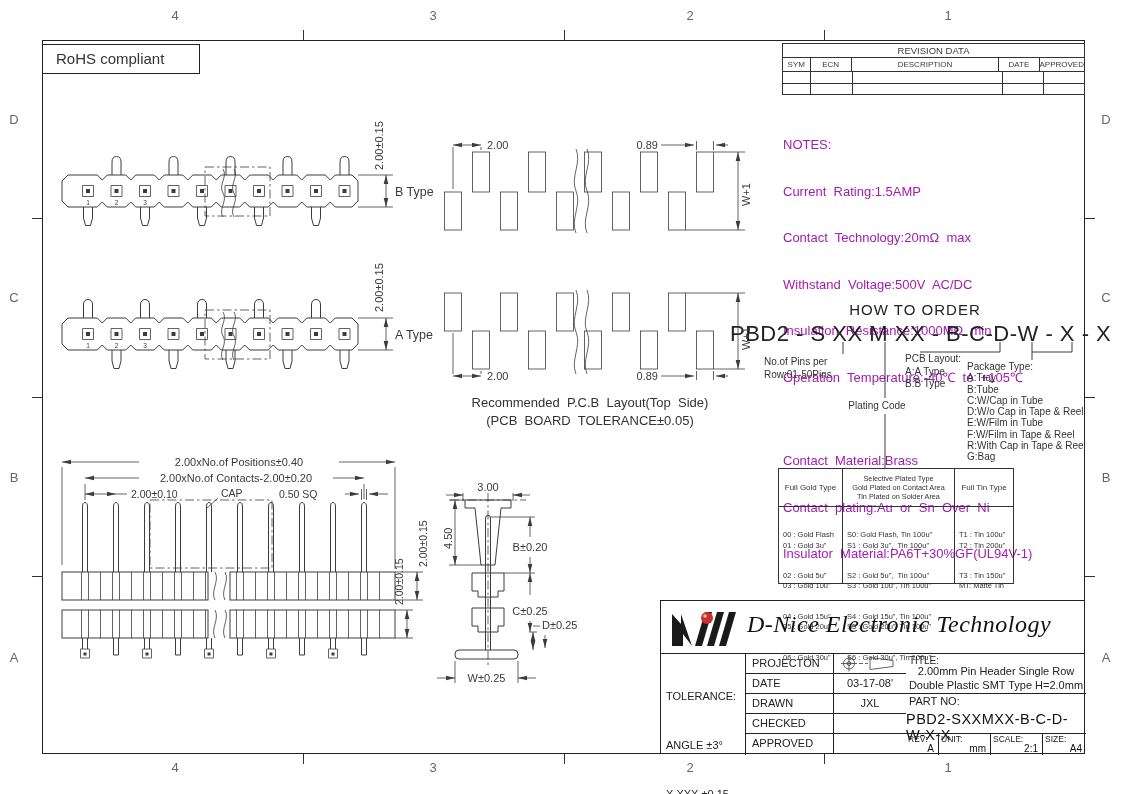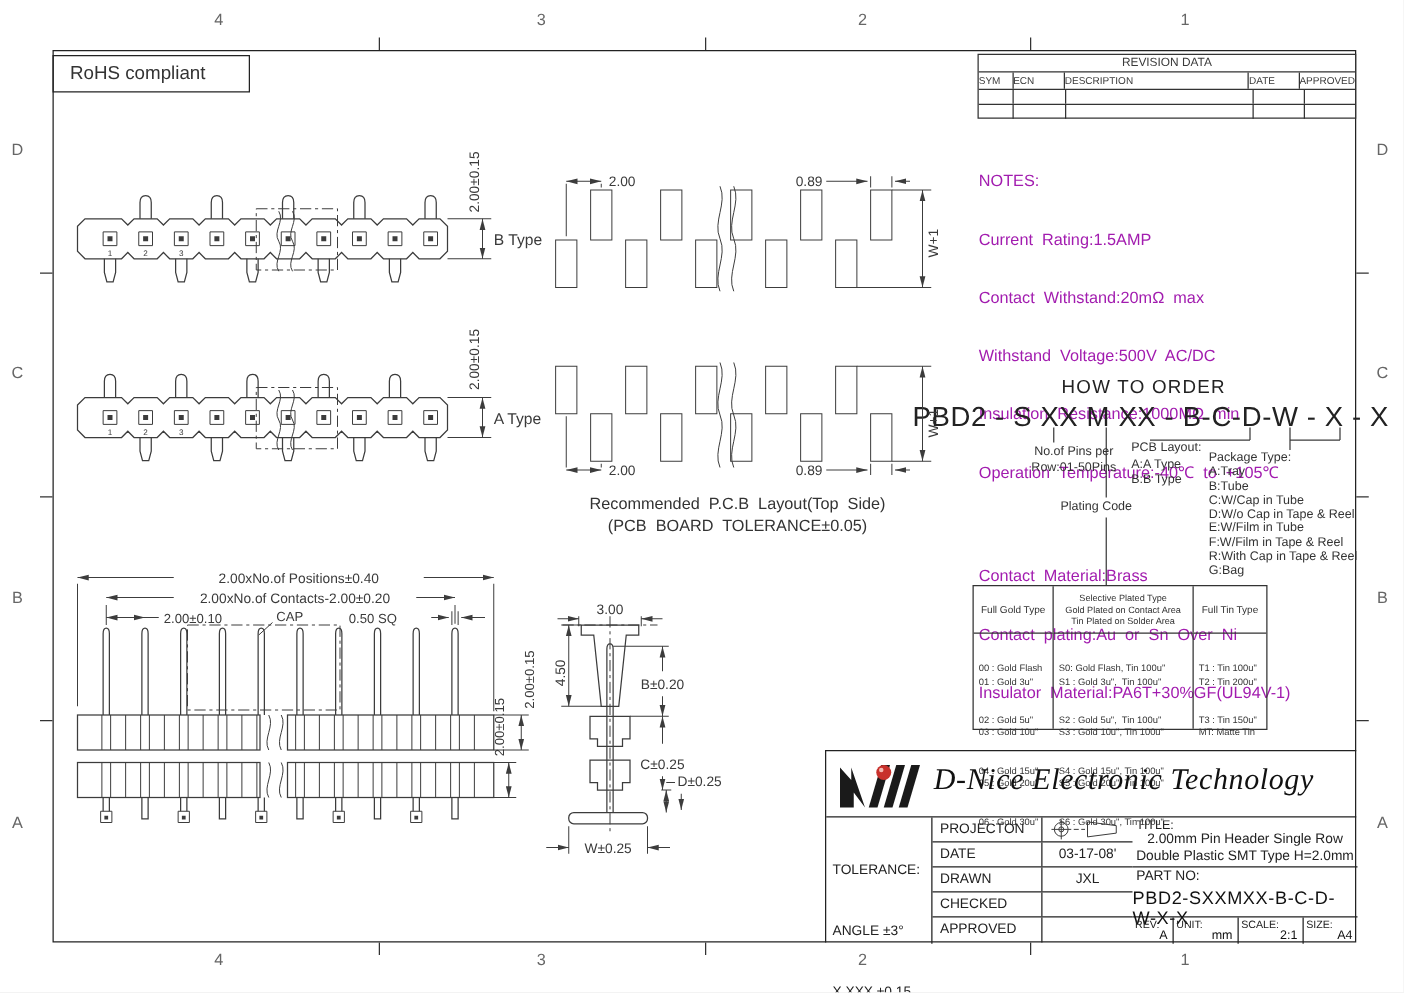--- a/index.html
+++ b/index.html
@@ -8,33 +8,33 @@
   .abs{position:absolute}
   .zone{font-size:13px;color:#666;text-align:center;width:24px}
   .tick{background:#333}
   #border{left:42px;top:40px;width:1043px;height:714px;border:1.5px solid #222;box-sizing:border-box}
   #rohs{left:42px;top:44px;width:158px;height:30px;border:1.5px solid #222;box-sizing:border-box;
         font-size:15px;line-height:27px;padding-left:13px;color:#333}
   
   #rev{left:782px;top:43px;width:303px;height:52px;border:1px solid #333;box-sizing:border-box;font-size:8px}
   .rev-title{height:13px;line-height:13px;text-align:center;font-size:9.5px;border-bottom:1px solid #333}
   .rev-head,.rev-row{display:flex;border-bottom:1px solid #333}
-  .rev-head>div,.rev-row>div{border-right:1px solid #333;text-align:left;box-sizing:border-box}
+  .rev-head>div,.rev-row>div{border-right:1px solid #333;text-align:center;box-sizing:border-box}
   .rev-head>div:last-child,.rev-row>div:last-child{border-right:none}
   .rev-head>div{height:13px;line-height:13px}
   .rev-row>div{height:11px}
   .rc1{width:28px}.rc2{width:42px}.rc3{width:150px}.rc4{width:41px}.rc5{flex:1}
   
   #notes{left:783px;top:106px;font-size:13px;line-height:15.5px;white-space:pre;color:#a21caf}
   .notes-gap{height:6px}
   
   #order-title{left:840px;top:301px;width:150px;text-align:center;font-size:15px;letter-spacing:1px;color:#222}
   #order-code{left:730px;top:321px;font-size:22px;letter-spacing:.5px;color:#222}
   .note10{font-size:10px;line-height:12.5px;color:#333}
-  #pins-note{left:803px;top:356px;width:112px;text-align:center}
+  #pins-note{left:764px;top:356px;width:112px;text-align:left}
   #pcb-note{left:905px;top:353px}
   #pkg-note{left:967px;top:361px;line-height:11.3px}
   #plating-note{left:840px;top:400px;width:74px;text-align:center;background:#fff}
   
   #ptable{left:778px;top:468px;width:236px;border:1px solid #333;box-sizing:border-box;font-size:7.5px;color:#333}
   .pt-head{display:flex;border-bottom:1px solid #333}
   .pt-body{display:flex}
   .pt-head>div,.pt-body>div{border-right:1px solid #333;box-sizing:border-box}
   .pt-head>div:last-child,.pt-body>div:last-child{border-right:none}
   .ptc1{width:64px}.ptc2{width:112px}.ptc3{flex:1}
@@ -143,21 +143,21 @@
         <div class="rc2"></div>
         <div class="rc3"></div>
         <div class="rc4"></div>
         <div class="rc5"></div>
     </div>
   </div>
 
   <div class="abs" id="notes">
     <div>NOTES:</div>
     <div>Current  Rating:1.5AMP</div>
-    <div>Contact  Withstand:20mΩ  max</div>
+    <div>Contact  Technology:20mΩ  max</div>
     <div>Withstand  Voltage:500V  AC/DC</div>
     <div>Insulation  Resistance:1000MΩ  min</div>
     <div>Operation  Temperature:-40℃  to  +105℃</div>
     <div class="notes-gap"></div>
     <div>Contact  Material:Brass</div>
     <div>Contact  plating:Au  or  Sn  Over  Ni</div>
     <div>Insulator  Material:PA6T+30%GF(UL94V-1)</div>
   </div>
 
   <div class="abs" id="order-title">HOW TO ORDER</div>

